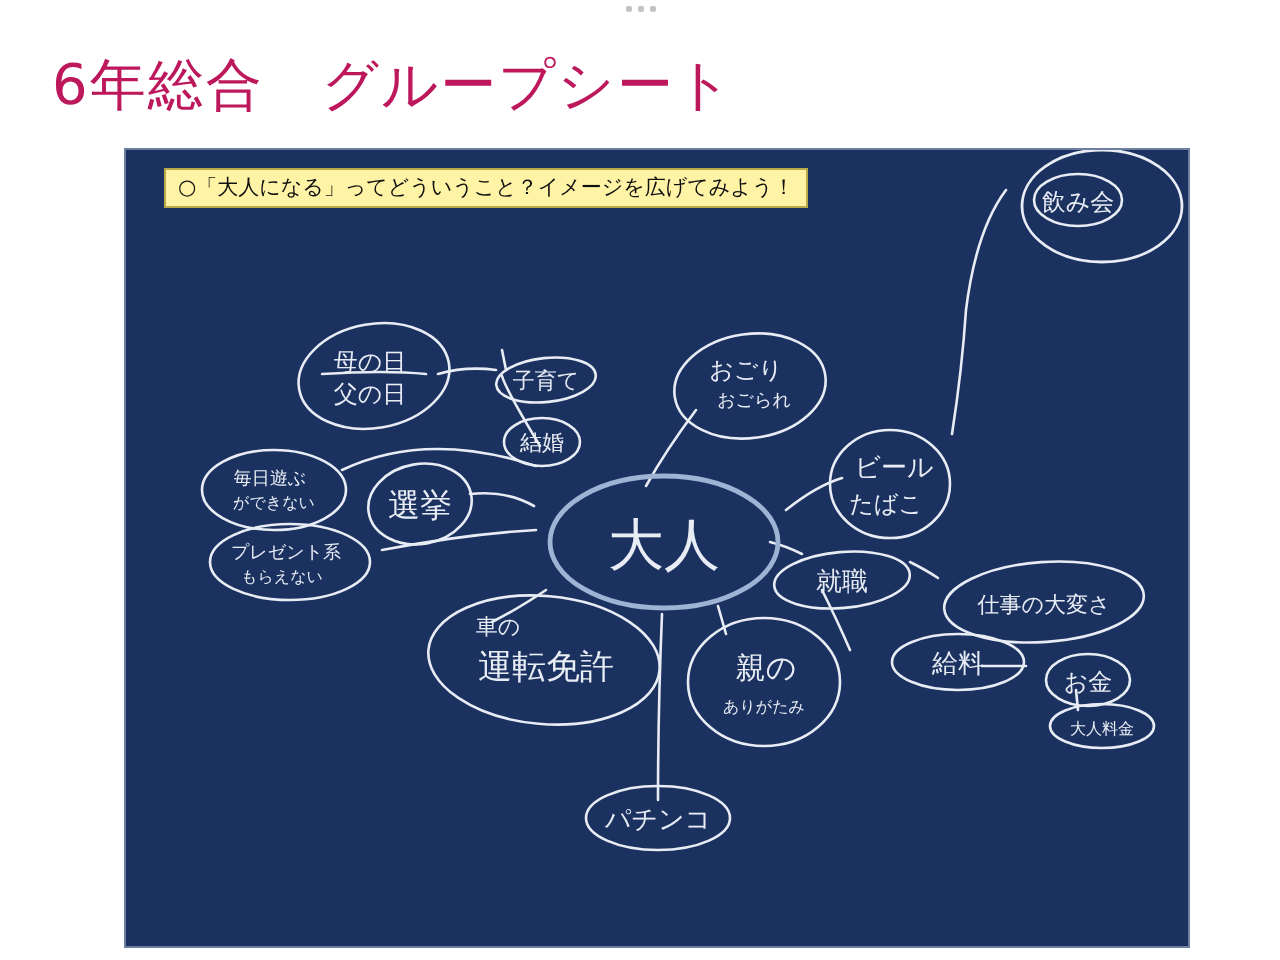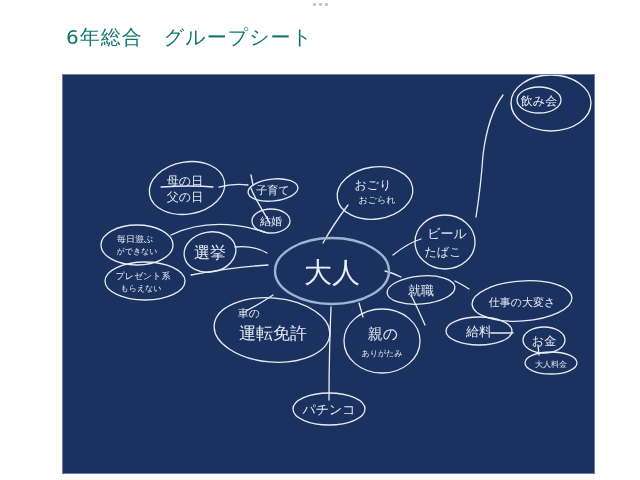--- a/index.html
+++ b/index.html
@@ -1,21 +1,21 @@
 <!DOCTYPE html>
 <html><head>
 <meta charset="utf-8">
 <style>
   html, body { margin:0; padding:0; }
   body { width:640px; height:480px; background:#ffffff; position:relative; overflow:hidden;
          font-family:"DejaVu Sans", sans-serif; }
   .dots { position:absolute; top:3px; left:313px; display:flex; gap:3px; }
   .dots span { width:3px; height:3px; background:#c4c4c4; border-radius:1px; display:block; }
-  .page-title { position:absolute; left:26px; top:24px; font-size:20px; color:#0f766e;
-                letter-spacing:1px; white-space:pre; font-family:"DejaVu Sans", sans-serif;margin-left:40px; }
+  .page-title { position:absolute; left:26px; top:24px; font-size:28px; color:#be185d;
+                letter-spacing:1px; white-space:pre; font-family:"DejaVu Sans", sans-serif; }
   .canvas { position:absolute; left:62px; top:74px; width:533px; height:400px;
             background:#1b3260; border:1px solid #6f7f9f; box-sizing:border-box; overflow:hidden; }
   .prompt { position:absolute; left:19px; top:9px; height:18px; padding:0 6px;
             background:#fff3a6; border:1px solid #b8a94a; font-size:10.5px; line-height:18px;
             color:#111; white-space:nowrap; }
   svg.map { position:absolute; left:0; top:0; }
   .node-text { fill:#e8ecf4; font-family:"DejaVu Sans", sans-serif; }
 </style>
 </head>
 <body>
@@ -95,13 +95,14 @@
       <text class="node-text" x="416" y="261" font-size="13" text-anchor="middle">給料</text>
       <text class="node-text" x="481" y="270" font-size="12" text-anchor="middle">お金</text>
       <text class="node-text" x="488" y="292" font-size="8" text-anchor="middle">大人料金</text>
       <text class="node-text" x="186" y="242" font-size="11" text-anchor="middle">車の</text>
       <text class="node-text" x="210" y="264" font-size="17" text-anchor="middle">運転免許</text>
       <text class="node-text" x="320" y="264" font-size="15" text-anchor="middle">親の</text>
       <text class="node-text" x="319" y="281" font-size="8" text-anchor="middle">ありがたみ</text>
       <text class="node-text" x="266" y="339" font-size="13" text-anchor="middle">パチンコ</text>
     </g>
   </svg>
+  <div class="prompt">○「大人になる」ってどういうこと？イメージを広げてみよう！</div>
 </div>
 
 </body></html>

